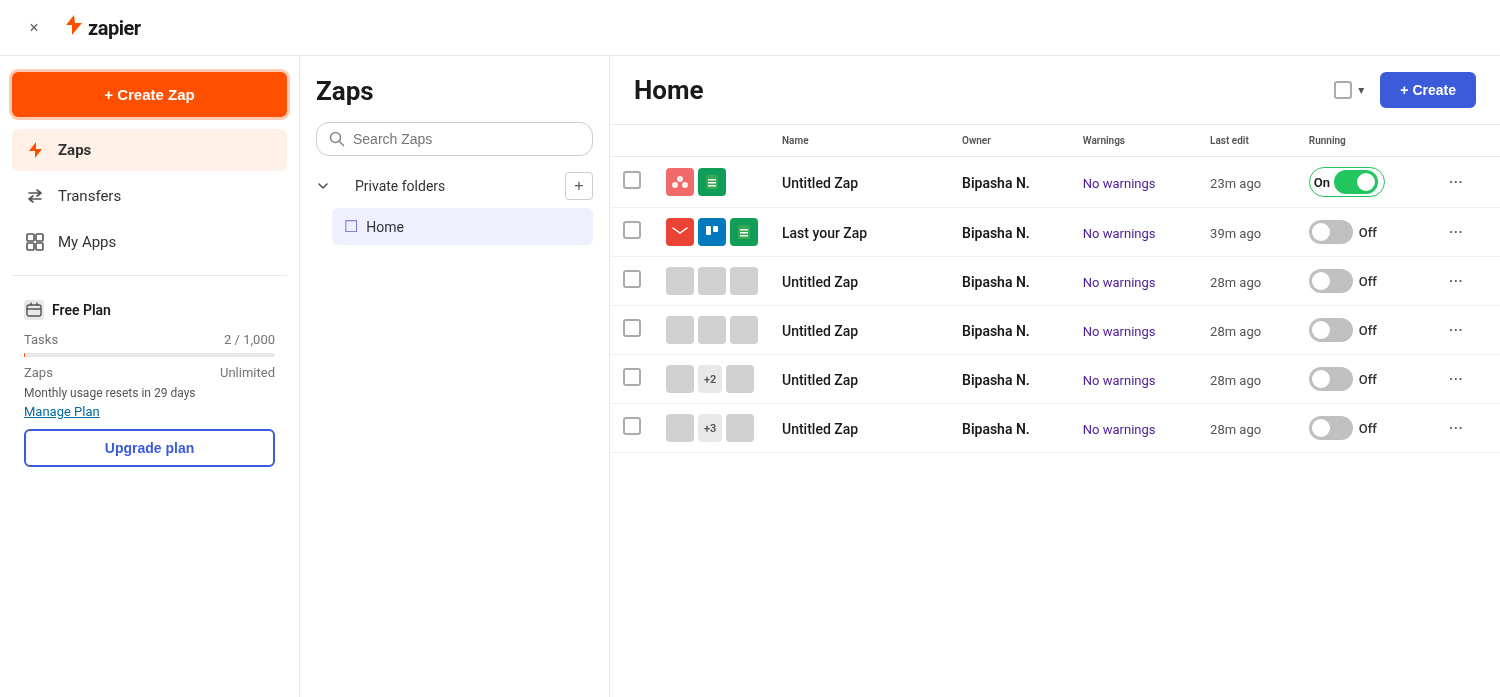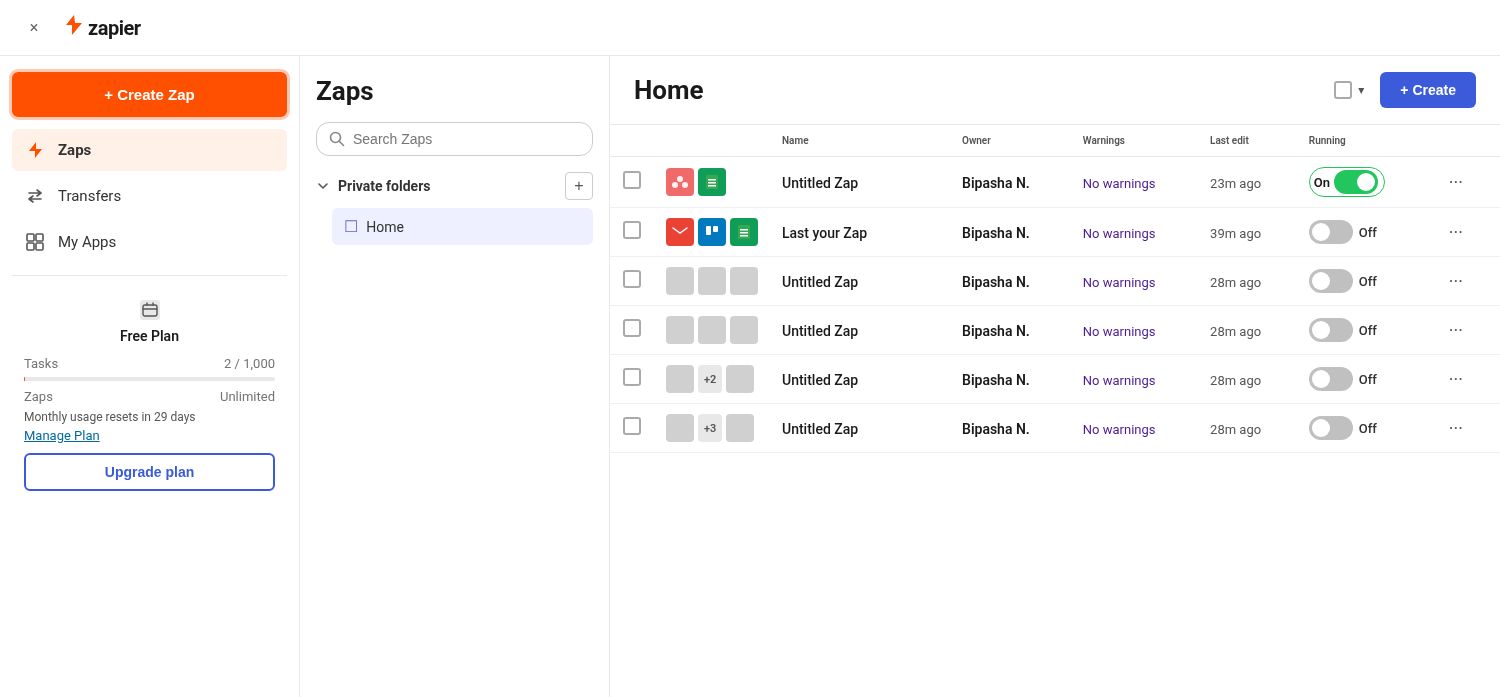--- a/index.html
+++ b/index.html
@@ -20,36 +20,36 @@
     .main-layout { display: flex; flex: 1; overflow: hidden; }
 
     
     .sidebar { width: 300px; padding: 16px 12px; display: flex; flex-direction: column; gap: 4px; border-right: 1px solid #e8e8e8; flex-shrink: 0; overflow-y: auto; }
     .create-zap-btn { background: #ff4f00; color: #fff; border: 2px solid #ff4f00; border-radius: 6px; padding: 12px; font-size: 15px; font-weight: 700; cursor: pointer; display: flex; align-items: center; justify-content: center; gap: 8px; margin-bottom: 8px; outline: 3px solid rgba(255,79,0,0.3); }
     .nav-item { display: flex; align-items: center; gap: 12px; padding: 10px 12px; border-radius: 6px; cursor: pointer; font-size: 15px; color: #333; }
     .nav-item.active { background: #fff0e8; font-weight: 700; }
     .nav-item .nav-icon { width: 22px; height: 22px; display: flex; align-items: center; justify-content: center; flex-shrink: 0; }
     .nav-divider { height: 1px; background: #e8e8e8; margin: 8px 0; }
     .plan-section { padding: 12px; }
-    .plan-title { font-size: 14px; font-weight: 600; display: flex; align-items: center; gap: 8px; margin-bottom: 12px; flex-direction: column; }
+    .plan-title { font-size: 14px; font-weight: 600; display: flex; align-items: center; gap: 8px; margin-bottom: 12px; }
     .plan-icon { width: 20px; height: 20px; background: #e8e8e8; border-radius: 3px; display: flex; align-items: center; justify-content: center; font-size: 11px; }
     .plan-row { display: flex; justify-content: space-between; font-size: 13px; color: #737373; margin-bottom: 6px; }
     .progress-bar { height: 4px; background: #e8e8e8; border-radius: 2px; margin-bottom: 8px; }
     .progress-fill { height: 100%; background: #ff4f00; border-radius: 2px; }
     .monthly-reset { font-size: 12px; color: #555; margin-bottom: 4px; }
     .manage-plan { font-size: 13px; color: #0369a1; text-decoration: underline; cursor: pointer; margin-bottom: 10px; display: block; }
     .upgrade-btn { width: 100%; padding: 9px; border: 2px solid #3b5bdb; border-radius: 6px; background: #fff; color: #3b5bdb; font-size: 14px; font-weight: 600; cursor: pointer; }
 
     
     .zaps-panel { width: 310px; border-right: 1px solid #e8e8e8; display: flex; flex-direction: column; padding: 20px 16px; flex-shrink: 0; overflow-y: auto; }
     .zaps-title { font-size: 26px; font-weight: 700; margin-bottom: 16px; }
     .search-box { display: flex; align-items: center; border: 1px solid #ccc; border-radius: 13px; padding: 8px 12px; gap: 8px; margin-bottom: 16px; }
     .search-box input { border: none; outline: none; font-size: 14px; color: #555; flex: 1; background: transparent; }
     .folders-header { display: flex; align-items: center; justify-content: space-between; margin-bottom: 8px; cursor: pointer; }
-    .folders-label { display: flex; align-items: center; gap: 8px; font-size: 14px; font-weight: 700; color: #333; }
+    .folders-label { display: flex; align-items: center; gap: 25px; font-size: 14px; font-weight: 400; color: #333; }
     .add-folder-btn { width: 28px; height: 28px; border: 1px solid #ccc; border-radius: 4px; display: flex; align-items: center; justify-content: center; cursor: pointer; font-size: 16px; color: #555; background: #fff; }
     .folder-item { display: flex; align-items: center; gap: 8px; padding: 9px 12px; border-radius: 6px; cursor: pointer; font-size: 14px; background: #eef0ff; color: #333; margin-left: 16px; }
     .folder-icon { color: #6666cc; font-size: 16px; }
 
     
     .content-panel { flex: 1; display: flex; flex-direction: column; overflow: hidden; }
     .content-header { display: flex; align-items: center; justify-content: space-between; padding: 16px 24px; border-bottom: 1px solid #e8e8e8; flex-shrink: 0; }
     .home-title { font-size: 26px; font-weight: 700; }
     .header-actions { display: flex; align-items: center; gap: 12px; }
     .checkbox-dropdown { display: flex; align-items: center; gap: 2px; }

